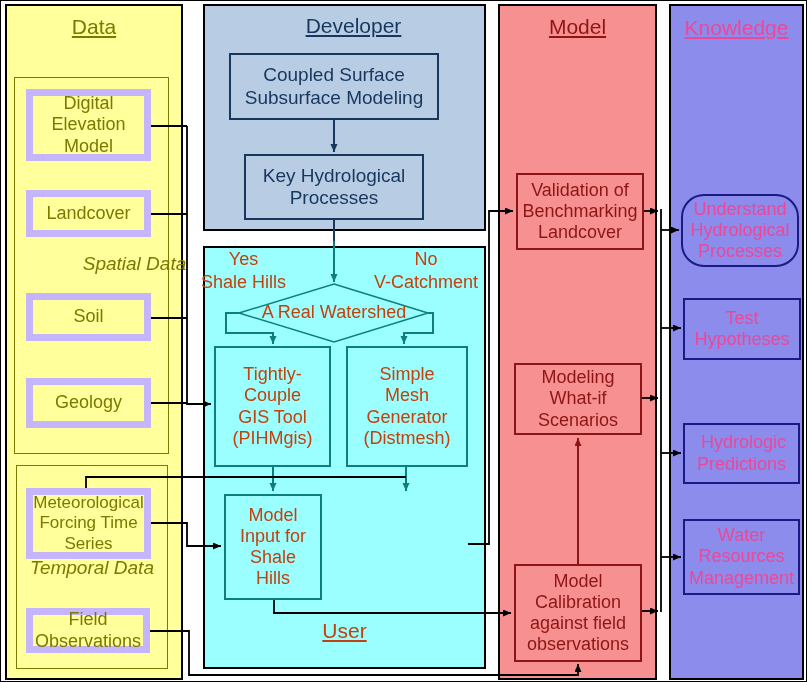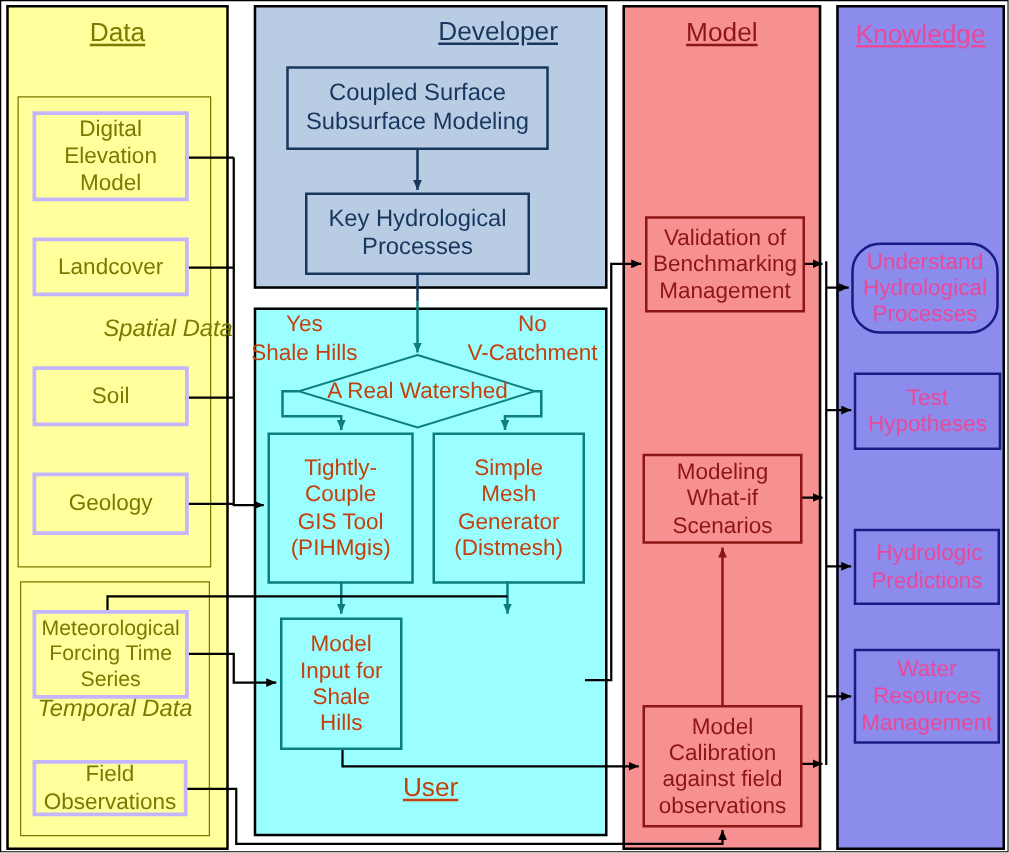--- a/index.html
+++ b/index.html
@@ -20,21 +20,21 @@
     position:absolute;z-index:4;box-sizing:border-box;
     display:flex;align-items:center;justify-content:center;
     text-align:center;white-space:pre-line;line-height:1.18;font-size:18px;
   }
   .bx.sm{font-size:17px;}
   .olive{color:#7a7a00;border-color:#7a7a00;}
   .navy{color:#17375e;border-color:#17375e;}
   .teal{color:#c2410c;border-color:#0c7e7e;}
   .dred{color:#8e1515;border-color:#8e1515;}
   .navy2{color:#ec4899;border-color:#1a1a85;}
-  .bx.yb{border:3px solid #c4b5fd;}
+  .bx.yb{border:7px solid #c4b5fd;}
   .bx.bb{border:2px solid #17375e;}
   .bx.cb{border:2px solid #0c7e7e;}
   .bx.rb{border:2px solid #8e1515;}
   .bx.kb{border:2px solid #1a1a85;}
   .ptitle{
     position:absolute;z-index:4;text-align:center;font-size:21px;
     text-decoration:underline;
   }
   .ilabel{position:absolute;z-index:4;text-align:center;font-style:italic;font-size:19px;}
   .dlabel{position:absolute;z-index:4;text-align:center;font-size:18px;white-space:pre-line;line-height:1.3;}
@@ -107,21 +107,21 @@
   <div class="ilabel olive" style="left:13px;top:252px;width:155px;margin-left:43px;">Spatial Data</div>
   <div class="bx yb olive" style="left:25px;top:292px;width:125px;height:48px;">Soil</div>
   <div class="bx yb olive" style="left:25px;top:377px;width:125px;height:50px;">Geology</div>
   <div class="bx yb olive sm" style="left:25px;top:487px;width:125px;height:71px;">Meteorological
 Forcing Time
 Series</div>
   <div class="ilabel olive" style="left:15px;top:556px;width:152px;">Temporal Data</div>
   <div class="bx yb olive" style="left:25px;top:607px;width:124px;height:45px;">Field
 Observations</div>
 
-  <div class="ptitle navy" style="left:202px;top:13px;width:301px;padding-left:45px;">Developer</div>
+  <div class="ptitle navy" style="left:202px;top:13px;width:301px;">Developer</div>
   <div class="bx bb navy" style="left:228px;top:52px;width:210px;height:67px;font-size:19px;">Coupled Surface
 Subsurface Modeling</div>
   <div class="bx bb navy" style="left:243px;top:153px;width:180px;height:66px;font-size:19px;">Key Hydrological
 Processes</div>
 
   <div class="dlabel teal" style="left:190px;top:247px;width:105px;">Yes
 Shale Hills</div>
   <div class="dlabel teal" style="left:370px;top:247px;width:110px;">No
 V-Catchment</div>
   <div class="dtext teal" style="left:238px;top:301px;width:190px;">A Real Watershed</div>
@@ -135,21 +135,21 @@
 (Distmesh)</div>
   <div class="bx cb teal" style="left:223px;top:493px;width:98px;height:106px;">Model
 Input for
 Shale
 Hills</div>
   <div class="ptitle teal" style="left:202px;top:618px;width:283px;">User</div>
 
   <div class="ptitle dred" style="left:497px;top:14px;width:159px;">Model</div>
   <div class="bx rb dred" style="left:515px;top:172px;width:128px;height:77px;">Validation of
 Benchmarking
-Management</div>
+Landcover</div>
   <div class="bx rb dred" style="left:513px;top:362px;width:128px;height:72px;">Modeling
 What-if
 Scenarios</div>
   <div class="bx rb dred" style="left:513px;top:563px;width:128px;height:98px;">Model
 Calibration
 against field
 observations</div>
 
   <div class="ptitle navy2" style="left:668px;top:15px;width:135px;">Knowledge</div>
   <div class="bx kb navy2" style="left:680px;top:193px;width:118px;height:73px;border-radius:23px;">Understand

